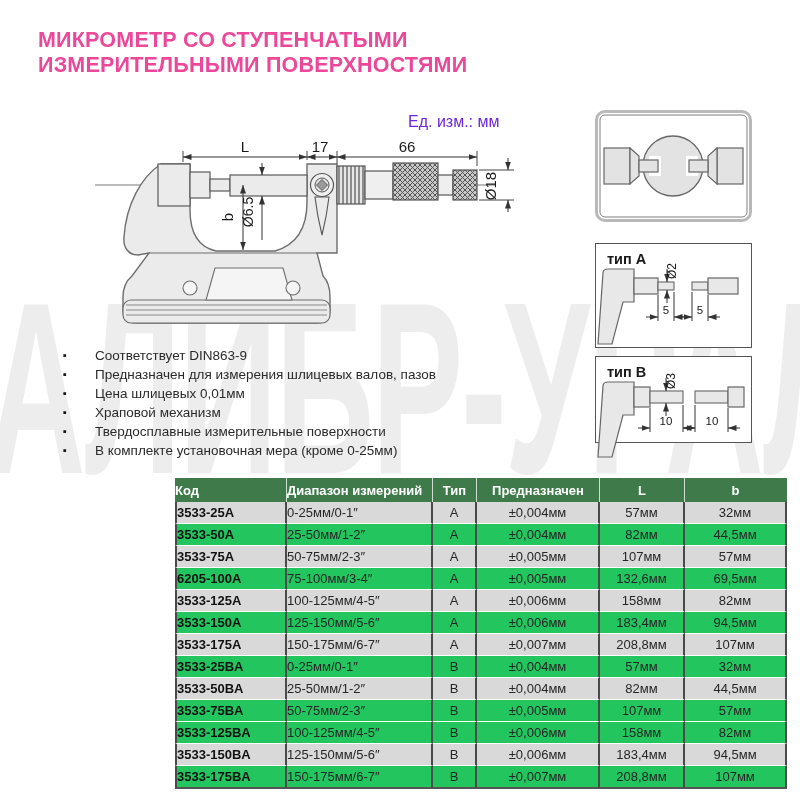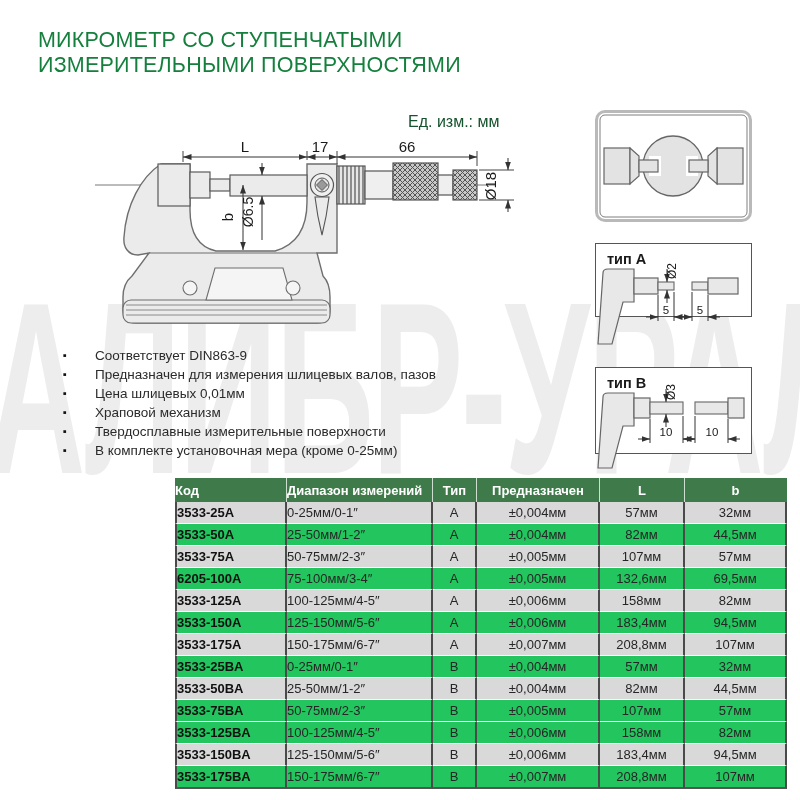--- a/index.html
+++ b/index.html
@@ -2,28 +2,28 @@
 <html><head>
 <meta charset="utf-8">
 <style>
   html,body{margin:0;padding:0}
   body{width:800px;height:800px;position:relative;overflow:hidden;background:#fff;
        font-family:"Liberation Sans",sans-serif;}
   .watermark{position:absolute;left:-95px;top:266px;font-size:245px;line-height:1;
        font-weight:700;color:#ededed;white-space:nowrap;transform:scaleX(0.56);
        transform-origin:0 0;z-index:0;letter-spacing:-4px;}
   .title{position:absolute;left:38px;top:28px;margin:0;font-size:21.5px;line-height:25px;
-       font-weight:400;color:#15803d;z-index:2;letter-spacing:.2px}
-  .units{position:absolute;left:408px;top:113px;font-size:16px;color:#14532d;z-index:2}
+       font-weight:700;color:#ec4899;z-index:2;letter-spacing:.2px}
+  .units{position:absolute;left:408px;top:113px;font-size:16px;color:#6d28d9;z-index:2}
   .main-drawing{position:absolute;left:30px;top:100px;z-index:1}
   .panel{position:absolute;left:595px;width:157px;z-index:1;background:#fff;box-sizing:border-box}
   .panel-app{top:110px;height:112px;border:3px solid #b9b9b9;border-radius:10px}
   .panel-type{border:1px solid #555}
-  .panel-a{top:243px;height:74px}
-  .panel-b{top:367px;height:87px}
+  .panel-a{top:243px;height:105px}
+  .panel-b{top:356px;height:87px}
   .features{position:absolute;left:63px;top:346px;margin:0;padding:0;list-style:none;z-index:2;width:470px}
   .features li{position:relative;padding-left:32px;font-size:13.5px;line-height:19px;color:#2b2b2b}
   .features li::before{content:"▪";position:absolute;left:0;top:0;font-size:11px;color:#111}
   table.spec{position:absolute;left:175px;top:478px;width:612px;z-index:2;
        border-collapse:separate;border-spacing:0;table-layout:fixed}
   .spec th{background:#3f7b4a;color:#fff;font-weight:700;font-size:13px;height:24px;
        border-right:1px solid rgba(255,255,255,.75);padding:0;text-align:center}
   .spec th:last-child{border-right:1px solid rgba(255,255,255,0)}
   .spec td{font-size:13px;color:#262626;height:21px;padding:0;text-align:center;
        border-right:2px solid #4a4a4a;border-bottom:1px solid #fff}

